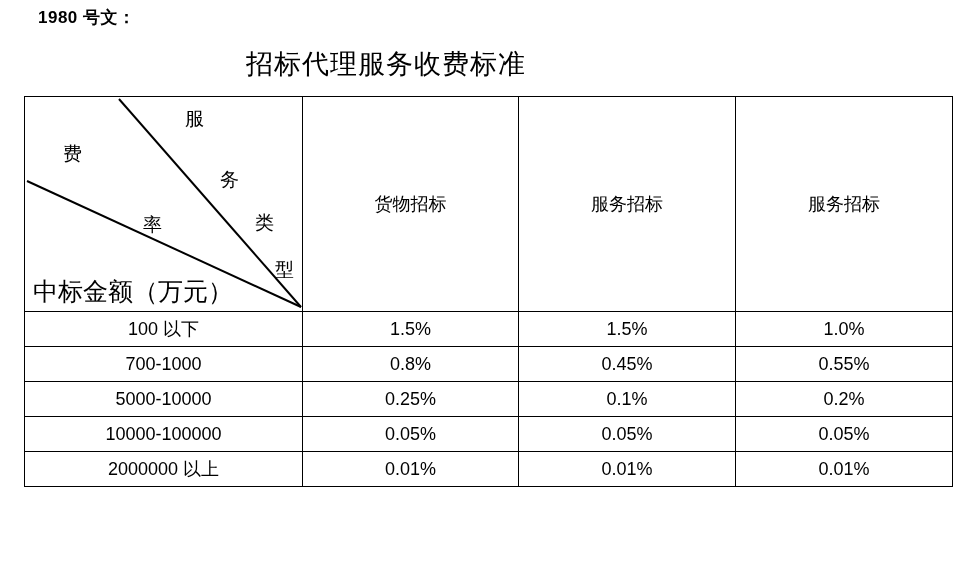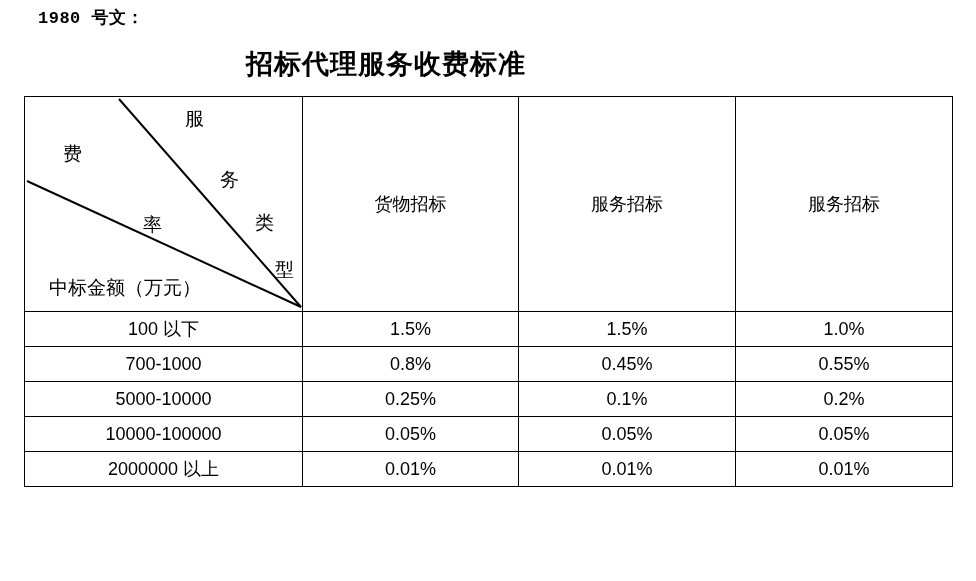--- a/index.html
+++ b/index.html
@@ -16,34 +16,34 @@
   }
   .page {
     position: relative;
     width: 976px;
     height: 581px;
   }
   .doc-ref {
     position: absolute;
     left: 38px;
     top: 6px;
-    font-family: Liberation Mono, monospace;
+    font-family: Liberation Sans, sans-serif;
     font-weight: bold;
     font-size: 17px;
     letter-spacing: 0.5px;
     white-space: nowrap;
   }
   .doc-title {
     position: absolute;
     left: 0;
     top: 46px;
     width: 772px;
     text-align: center;
     font-family: "Liberation Serif", "DejaVu Serif", serif;
-    font-weight: bold;
+    font-weight: normal;
     font-size: 27px;
     letter-spacing: 1px;
   }
   .table-wrap {
     position: absolute;
     left: 24px;
     top: 96px;
     width: 928px;
   }
   table.fee-table {
@@ -84,23 +84,23 @@
     font-family: "Liberation Serif", "DejaVu Serif", serif;
     font-size: 19px;
     white-space: nowrap;
   }
   .lbl-fee    { left: 38px;  top: 44px; }
   .lbl-rate   { left: 118px; top: 115px; }
   .lbl-serv   { left: 160px; top: 9px; }
   .lbl-type   { left: 195px; top: 70px; }
   .lbl-kind   { left: 230px; top: 113px; }
   .lbl-amount {
-    left: 24px;
+    left: 8px;
     top: 178px;
-    font-size: 19px;
+    font-size: 25px;
   }
   td.header-type {
     font-family: "Liberation Serif", "DejaVu Serif", serif;
     font-size: 21px;
     margin-left: 39px;
   }
   td.row-label {
     height: 34px;
     font-size: 18px;
     margin-top: 28px;

